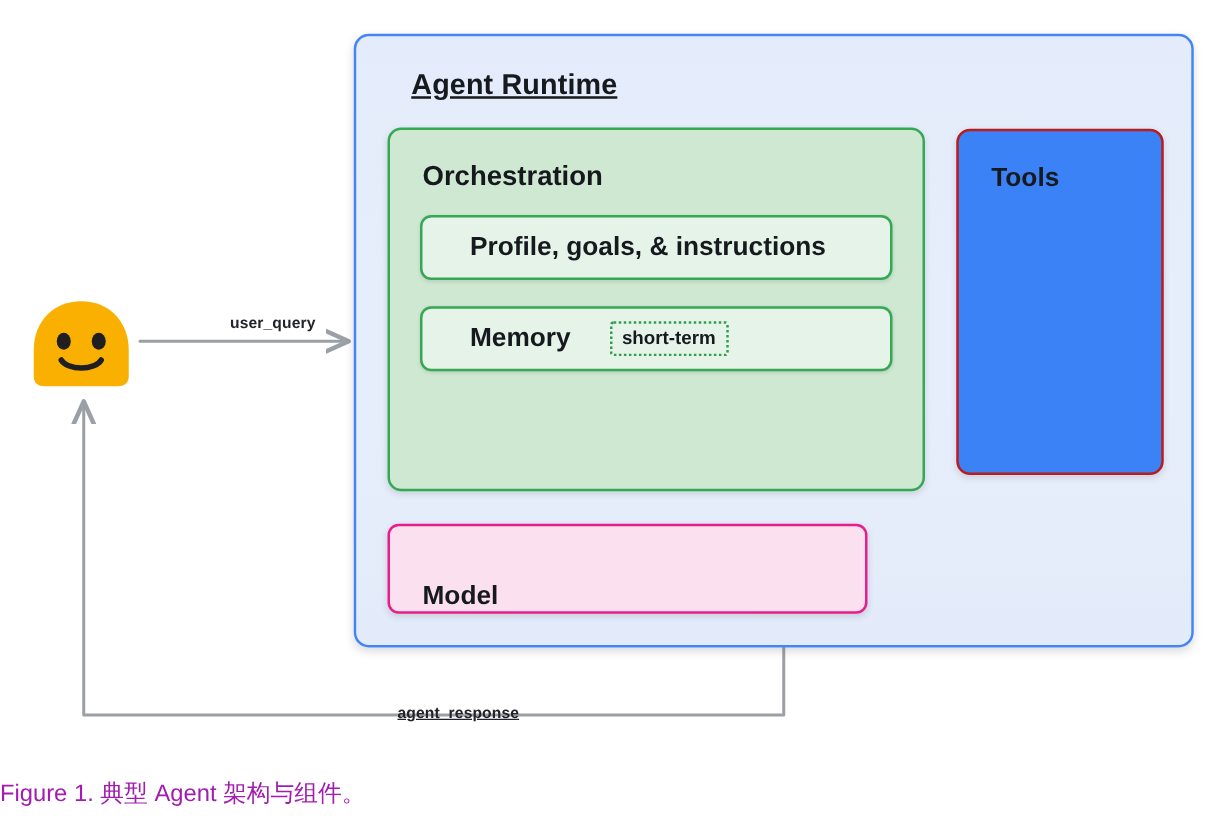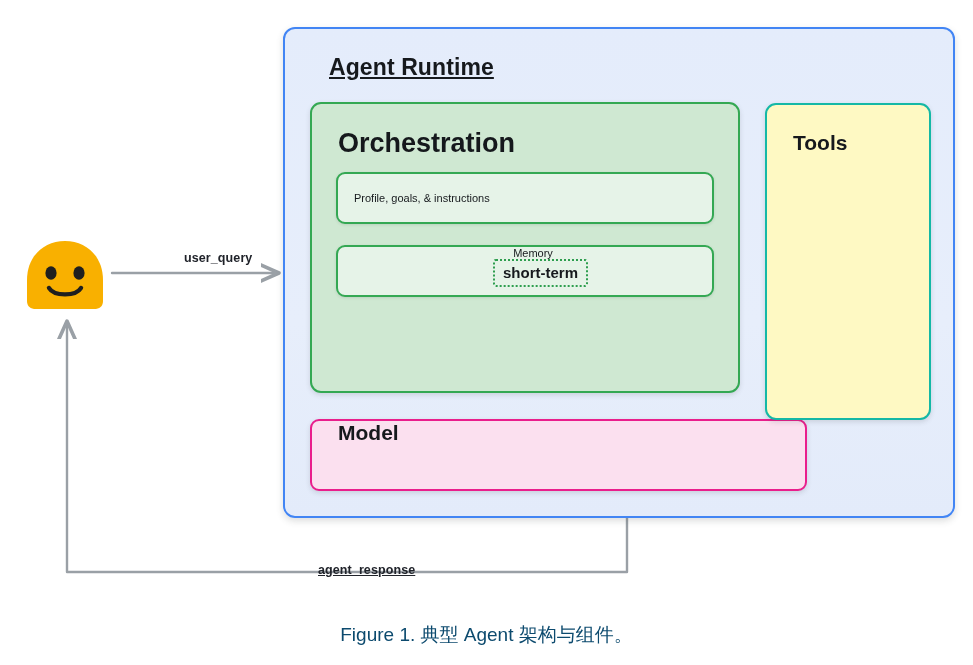--- a/index.html
+++ b/index.html
@@ -54,48 +54,48 @@
     box-sizing: border-box;
     background: #cfe8d2;
     border: 2px solid #34a853;
     border-radius: 11px;
     box-shadow: 0 2px 5px rgba(60, 64, 67, 0.16);
   }
   .orchestration-title {
     position: absolute;
     left: 26px;
     top: 24px;
-    font-size: 27px;
+    font-size: 22px;
     font-weight: 600;
     color: #15181c;
   }
 
   
   .orow {
     position: absolute;
     left: 336px;
     width: 378px;
     height: 52px;
     box-sizing: border-box;
     background: #e6f3e8;
     border: 2px solid #34a853;
     border-radius: 9px;
     box-shadow: 0 1px 3px rgba(60, 64, 67, 0.14);
     display: flex;
     align-items: center;
   }
   .orow-label {
-    margin-left: 16px;
-    font-size: 11px;
-    font-weight: 400;
+    margin-left: 38px;
+    font-size: 21px;
+    font-weight: 700;
     color: #16191d;
     white-space: nowrap;
   }
   #row-profile { top: 172px; }
-  #row-memory  { top: 245px; flex-direction: column; }
+  #row-memory  { top: 245px; }
   #row-reason  { top: 315px; }
 
   .chip-wrap {
     display: flex;
     align-items: center;
     gap: 9px;
     margin-left: 31px;
   }
   .chip {
     border: 2px dotted #2e9e4f;
@@ -106,47 +106,47 @@
     color: #16191d;
     white-space: nowrap;
     line-height: 1.15;
   }
 
   
   .model-block {
     position: absolute;
     left: 310px;
     top: 419px;
-    width: 497px;
+    width: 384px;
     height: 72px;
     box-sizing: border-box;
     background: #fbe0ef;
     border: 2px solid #e91e8c;
     border-radius: 9px;
     box-shadow: 0 2px 5px rgba(60, 64, 67, 0.16);
     display: flex;
-    align-items: flex-start;
+    align-items: flex-end;
   }
   .model-label {
     margin-left: 26px;
     font-size: 21px;
     font-weight: 600;
     color: #16191d;
   }
 
   
   .tools-block {
     position: absolute;
     left: 765px;
     top: 103px;
     width: 166px;
-    height: 317px;
-    box-sizing: border-box;
-    background: #fef9c3;
-    border: 2px solid #14b8a6;
+    height: 277px;
+    box-sizing: border-box;
+    background: #3b82f6;
+    border: 2px solid #b91c1c;
     border-radius: 11px;
     box-shadow: 0 2px 5px rgba(60, 64, 67, 0.16);
   }
   .tools-label {
     position: absolute;
     left: 26px;
     top: 26px;
     font-size: 21px;
     font-weight: 600;
     color: #16191d;
@@ -182,23 +182,23 @@
     width: 84px;
     height: 72px;
   }
 
   
   .caption {
     position: absolute;
     left: 0;
     top: 622px;
     width: 973px;
-    text-align: center;
+    text-align: left;
     font-size: 19px;
-    color: #0c4a6e;
+    color: #a21caf;
     font-family: "Liberation Sans", "DejaVu Sans", sans-serif;
   }
 </style>
 </head>
 <body>
 
 <div id="canvas">
 
   <svg class="svg-layer" viewBox="0 0 973 665" xmlns="http://www.w3.org/2000/svg">
     <defs>

